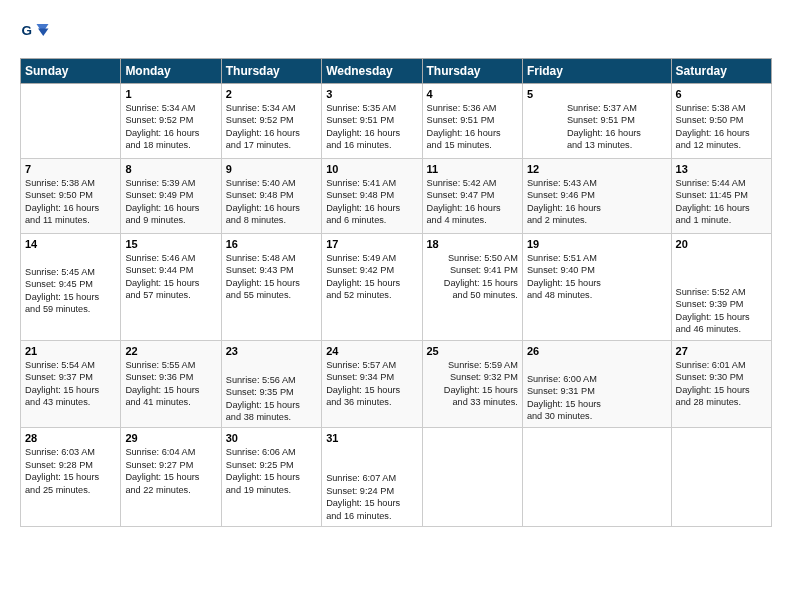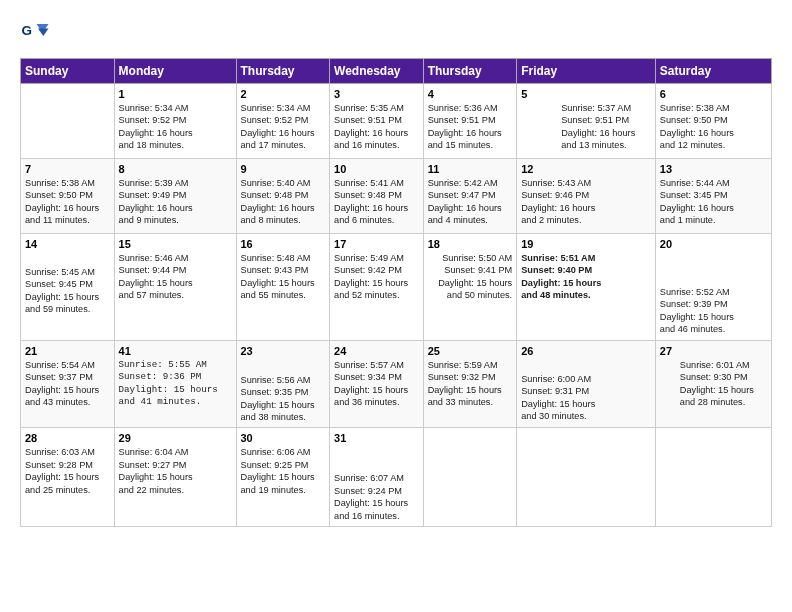--- a/index.html
+++ b/index.html
@@ -46,21 +46,21 @@
     .location-title {
       font-size: 15px;
       color: #333;
     }
     table {
       width: 100%;
       border-collapse: collapse;
       font-size: 10px;
     }
     thead tr {
-      background-color: #4c1d95;
+      background-color: #0c4a6e;
       color: #fff;
     }
     thead th {
       padding: 5px 4px;
       text-align: left;
       font-size: 12px;
       font-weight: bold;
       border: 1px solid #aaa;
     }
     tbody tr {
@@ -210,21 +210,21 @@
           <td>
             <span class="day-num">12</span>
             <div class="day-info" style="white-space: pre-line;">Sunrise: 5:43 AM
 Sunset: 9:46 PM
 Daylight: 16 hours
 and 2 minutes.</div>
           </td>
           <td>
             <span class="day-num">13</span>
             <div class="day-info" style="white-space: pre-line;">Sunrise: 5:44 AM
-Sunset: 3:45 PM
+Sunset: 11:45 PM
 Daylight: 16 hours
 and 1 minute.</div>
           </td>
         </tr>
         <tr>
           <td>
             <span class="day-num">14</span>
             <div class="day-info" style="white-space: pre-line; margin-top: 16px;">Sunrise: 5:45 AM
 Sunset: 9:45 PM
 Daylight: 15 hours
@@ -253,21 +253,21 @@
           </td>
           <td>
             <span class="day-num">18</span>
             <div class="day-info" style="white-space: pre-line; text-align: right;">Sunrise: 5:50 AM
 Sunset: 9:41 PM
 Daylight: 15 hours
 and 50 minutes.</div>
           </td>
           <td>
             <span class="day-num">19</span>
-            <div class="day-info" style="white-space: pre-line; font-weight: bold;">Sunrise: 5:51 AM
+            <div class="day-info" style="white-space: pre-line;">Sunrise: 5:51 AM
 Sunset: 9:40 PM
 Daylight: 15 hours
 and 48 minutes.</div>
           </td>
           <td>
             <span class="day-num">20</span>
             <div class="day-info" style="white-space: pre-line; margin-top: 36px;">Sunrise: 5:52 AM
 Sunset: 9:39 PM
 Daylight: 15 hours
 and 46 minutes.</div>
@@ -275,57 +275,57 @@
         </tr>
         <tr>
           <td>
             <span class="day-num">21</span>
             <div class="day-info" style="white-space: pre-line;">Sunrise: 5:54 AM
 Sunset: 9:37 PM
 Daylight: 15 hours
 and 43 minutes.</div>
           </td>
           <td>
-            <span class="day-num">41</span>
-            <div class="day-info" style="white-space: pre-line; font-family: Liberation Mono, monospace;">Sunrise: 5:55 AM
+            <span class="day-num">22</span>
+            <div class="day-info" style="white-space: pre-line;">Sunrise: 5:55 AM
 Sunset: 9:36 PM
 Daylight: 15 hours
 and 41 minutes.</div>
           </td>
           <td>
             <span class="day-num">23</span>
             <div class="day-info" style="white-space: pre-line; margin-top: 17px;">Sunrise: 5:56 AM
 Sunset: 9:35 PM
 Daylight: 15 hours
 and 38 minutes.</div>
           </td>
           <td>
             <span class="day-num">24</span>
             <div class="day-info" style="white-space: pre-line;">Sunrise: 5:57 AM
 Sunset: 9:34 PM
 Daylight: 15 hours
 and 36 minutes.</div>
           </td>
           <td>
             <span class="day-num">25</span>
-            <div class="day-info" style="white-space: pre-line;">Sunrise: 5:59 AM
+            <div class="day-info" style="white-space: pre-line; text-align: right;">Sunrise: 5:59 AM
 Sunset: 9:32 PM
 Daylight: 15 hours
 and 33 minutes.</div>
           </td>
           <td>
             <span class="day-num">26</span>
             <div class="day-info" style="white-space: pre-line; margin-top: 16px;">Sunrise: 6:00 AM
 Sunset: 9:31 PM
 Daylight: 15 hours
 and 30 minutes.</div>
           </td>
           <td>
             <span class="day-num">27</span>
-            <div class="day-info" style="white-space: pre-line; margin-left: 20px;">Sunrise: 6:01 AM
+            <div class="day-info" style="white-space: pre-line;">Sunrise: 6:01 AM
 Sunset: 9:30 PM
 Daylight: 15 hours
 and 28 minutes.</div>
           </td>
         </tr>
         <tr>
           <td>
             <span class="day-num">28</span>
             <div class="day-info" style="white-space: pre-line;">Sunrise: 6:03 AM
 Sunset: 9:28 PM

